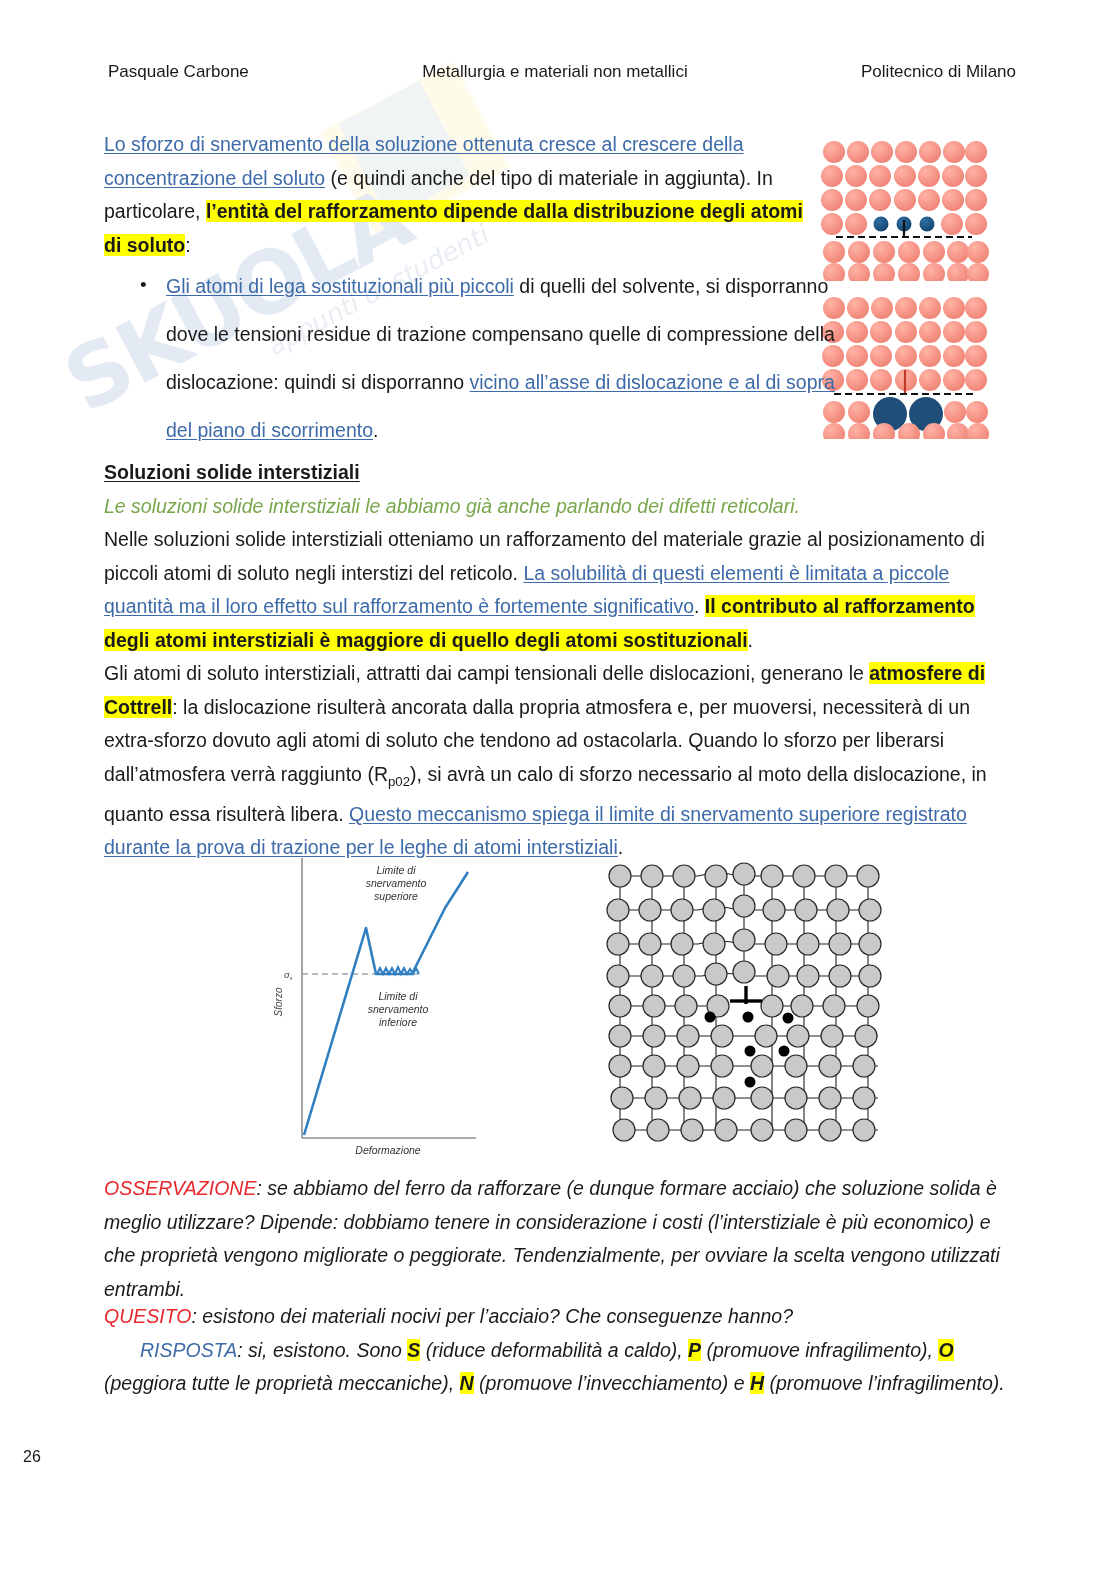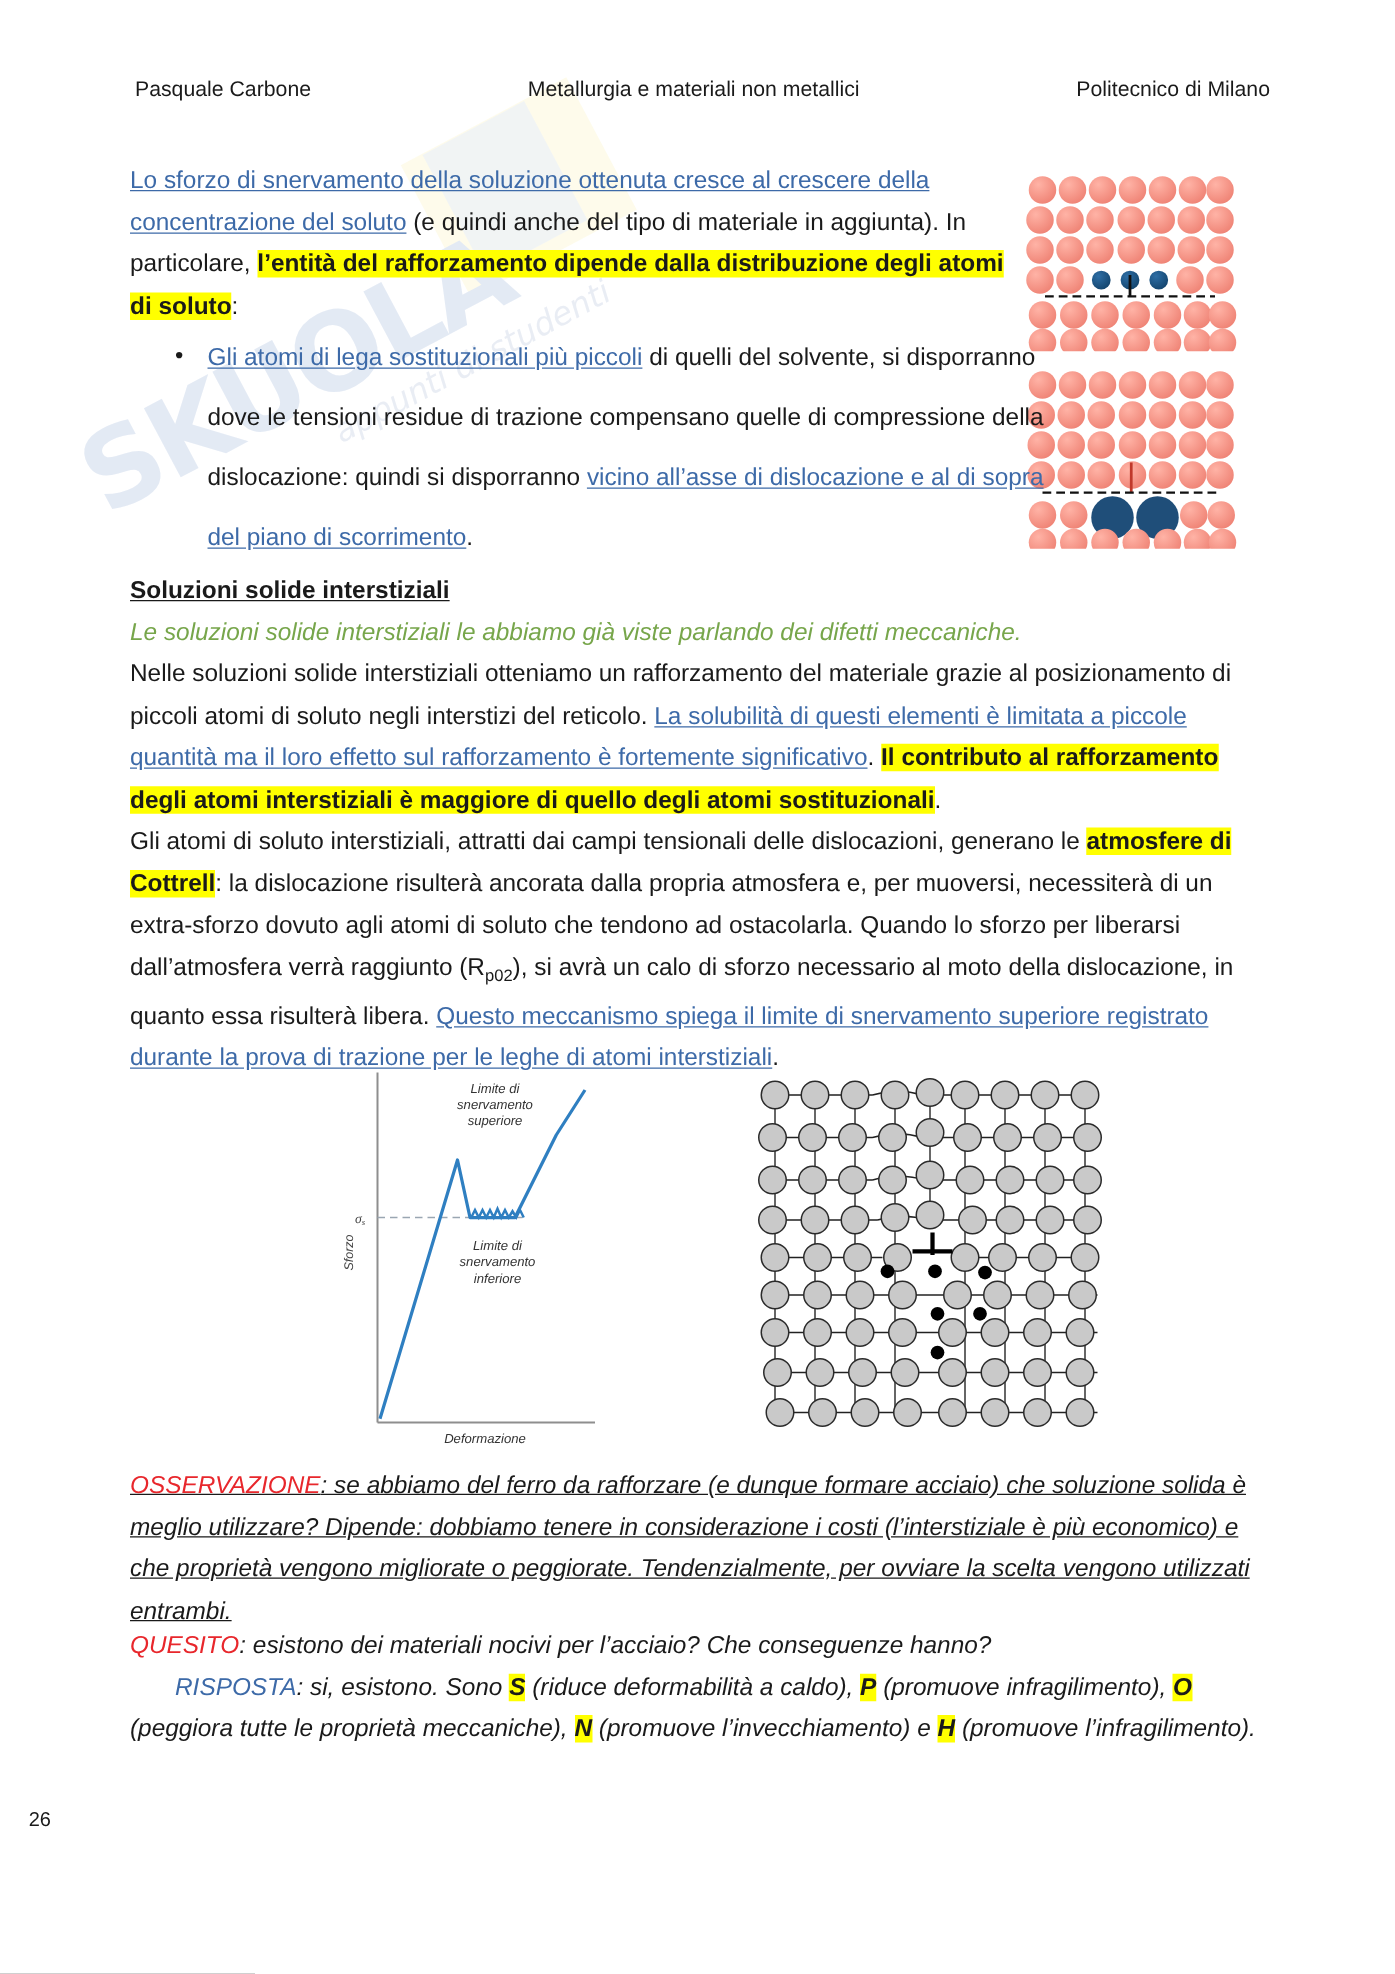--- a/index.html
+++ b/index.html
@@ -150,21 +150,21 @@
   
   .pagenum {
     position: absolute;
     left: 0; right: 0;
     top: 1448px;
     text-align: left;
     font-size: 16px;
     z-index: 3;
     margin-left: 23px;
   }
-  .blk-obs { position: absolute; left: 104px; top: 1172px; width: 912px; z-index: 3; text-decoration: underline; }
+  .blk-obs { position: absolute; left: 104px; top: 1172px; width: 912px; z-index: 3; }
   .blk-q   { position: absolute; left: 104px; top: 1300px; width: 912px; z-index: 3; }
   .blk-obs .p, .blk-q .p { font-style: italic; }
 </style>
 </head>
 <body>
 
 <div class="page">
 
   <div class="watermark">
     <div class="wm-badge"></div>
@@ -309,21 +309,21 @@
   <div class="content">
 
     <p class="p col-left"><span class="lnk">Lo sforzo di snervamento della soluzione ottenuta cresce al crescere della concentrazione del soluto</span><span> (e quindi anche del tipo di materiale in aggiunta). In particolare, </span><span class="hl b">l’entità del rafforzamento dipende dalla distribuzione degli atomi di soluto</span><span>:</span></p>
 
     <ul class="bullets">
       <li class="col-left"><span class="lnk">Gli atomi di lega sostituzionali più piccoli</span><span> di quelli del solvente, si disporranno dove le tensioni residue di trazione compensano quelle di compressione della dislocazione: quindi si disporranno </span><span class="lnk">vicino all’asse di dislocazione e al di sopra del piano di scorrimento</span><span>.</span></li>
     </ul>
 
     <p class="p" style="margin-top:2px;"><u class="hd">Soluzioni solide interstiziali</u></p>
 
-    <p class="p it green">Le soluzioni solide interstiziali le abbiamo già viste parlando dei difetti meccaniche.</p>
+    <p class="p it green">Le soluzioni solide interstiziali le abbiamo già anche parlando dei difetti reticolari.</p>
 
     <p class="p"><span>Nelle soluzioni solide interstiziali otteniamo un rafforzamento del materiale grazie al posizionamento di piccoli atomi di soluto negli interstizi del reticolo. </span><span class="lnk">La solubilità di questi elementi è limitata a piccole quantità ma il loro effetto sul rafforzamento è fortemente significativo</span><span>. </span><span class="hl b">Il contributo al rafforzamento degli atomi interstiziali è maggiore di quello degli atomi sostituzionali</span><span>.</span></p>
 
     <p class="p"><span>Gli atomi di soluto interstiziali, attratti dai campi tensionali delle dislocazioni, generano le </span><span class="hl b">atmosfere di Cottrell</span><span>: la dislocazione risulterà ancorata dalla propria atmosfera e, per muoversi, necessiterà di un extra-sforzo dovuto agli atomi di soluto che tendono ad ostacolarla. Quando lo sforzo per liberarsi dall’atmosfera verrà raggiunto (R</span><sub>p02</sub><span>), si avrà un calo di sforzo necessario al moto della dislocazione, in quanto essa risulterà libera. </span><span class="lnk">Questo meccanismo spiega il limite di snervamento superiore registrato durante la prova di trazione per le leghe di atomi interstiziali</span><span>.</span></p>
   </div>
 
   <div class="figures">
 
     <div class="chartfig">
       <svg width="212" height="308" viewBox="0 0 212 308">

